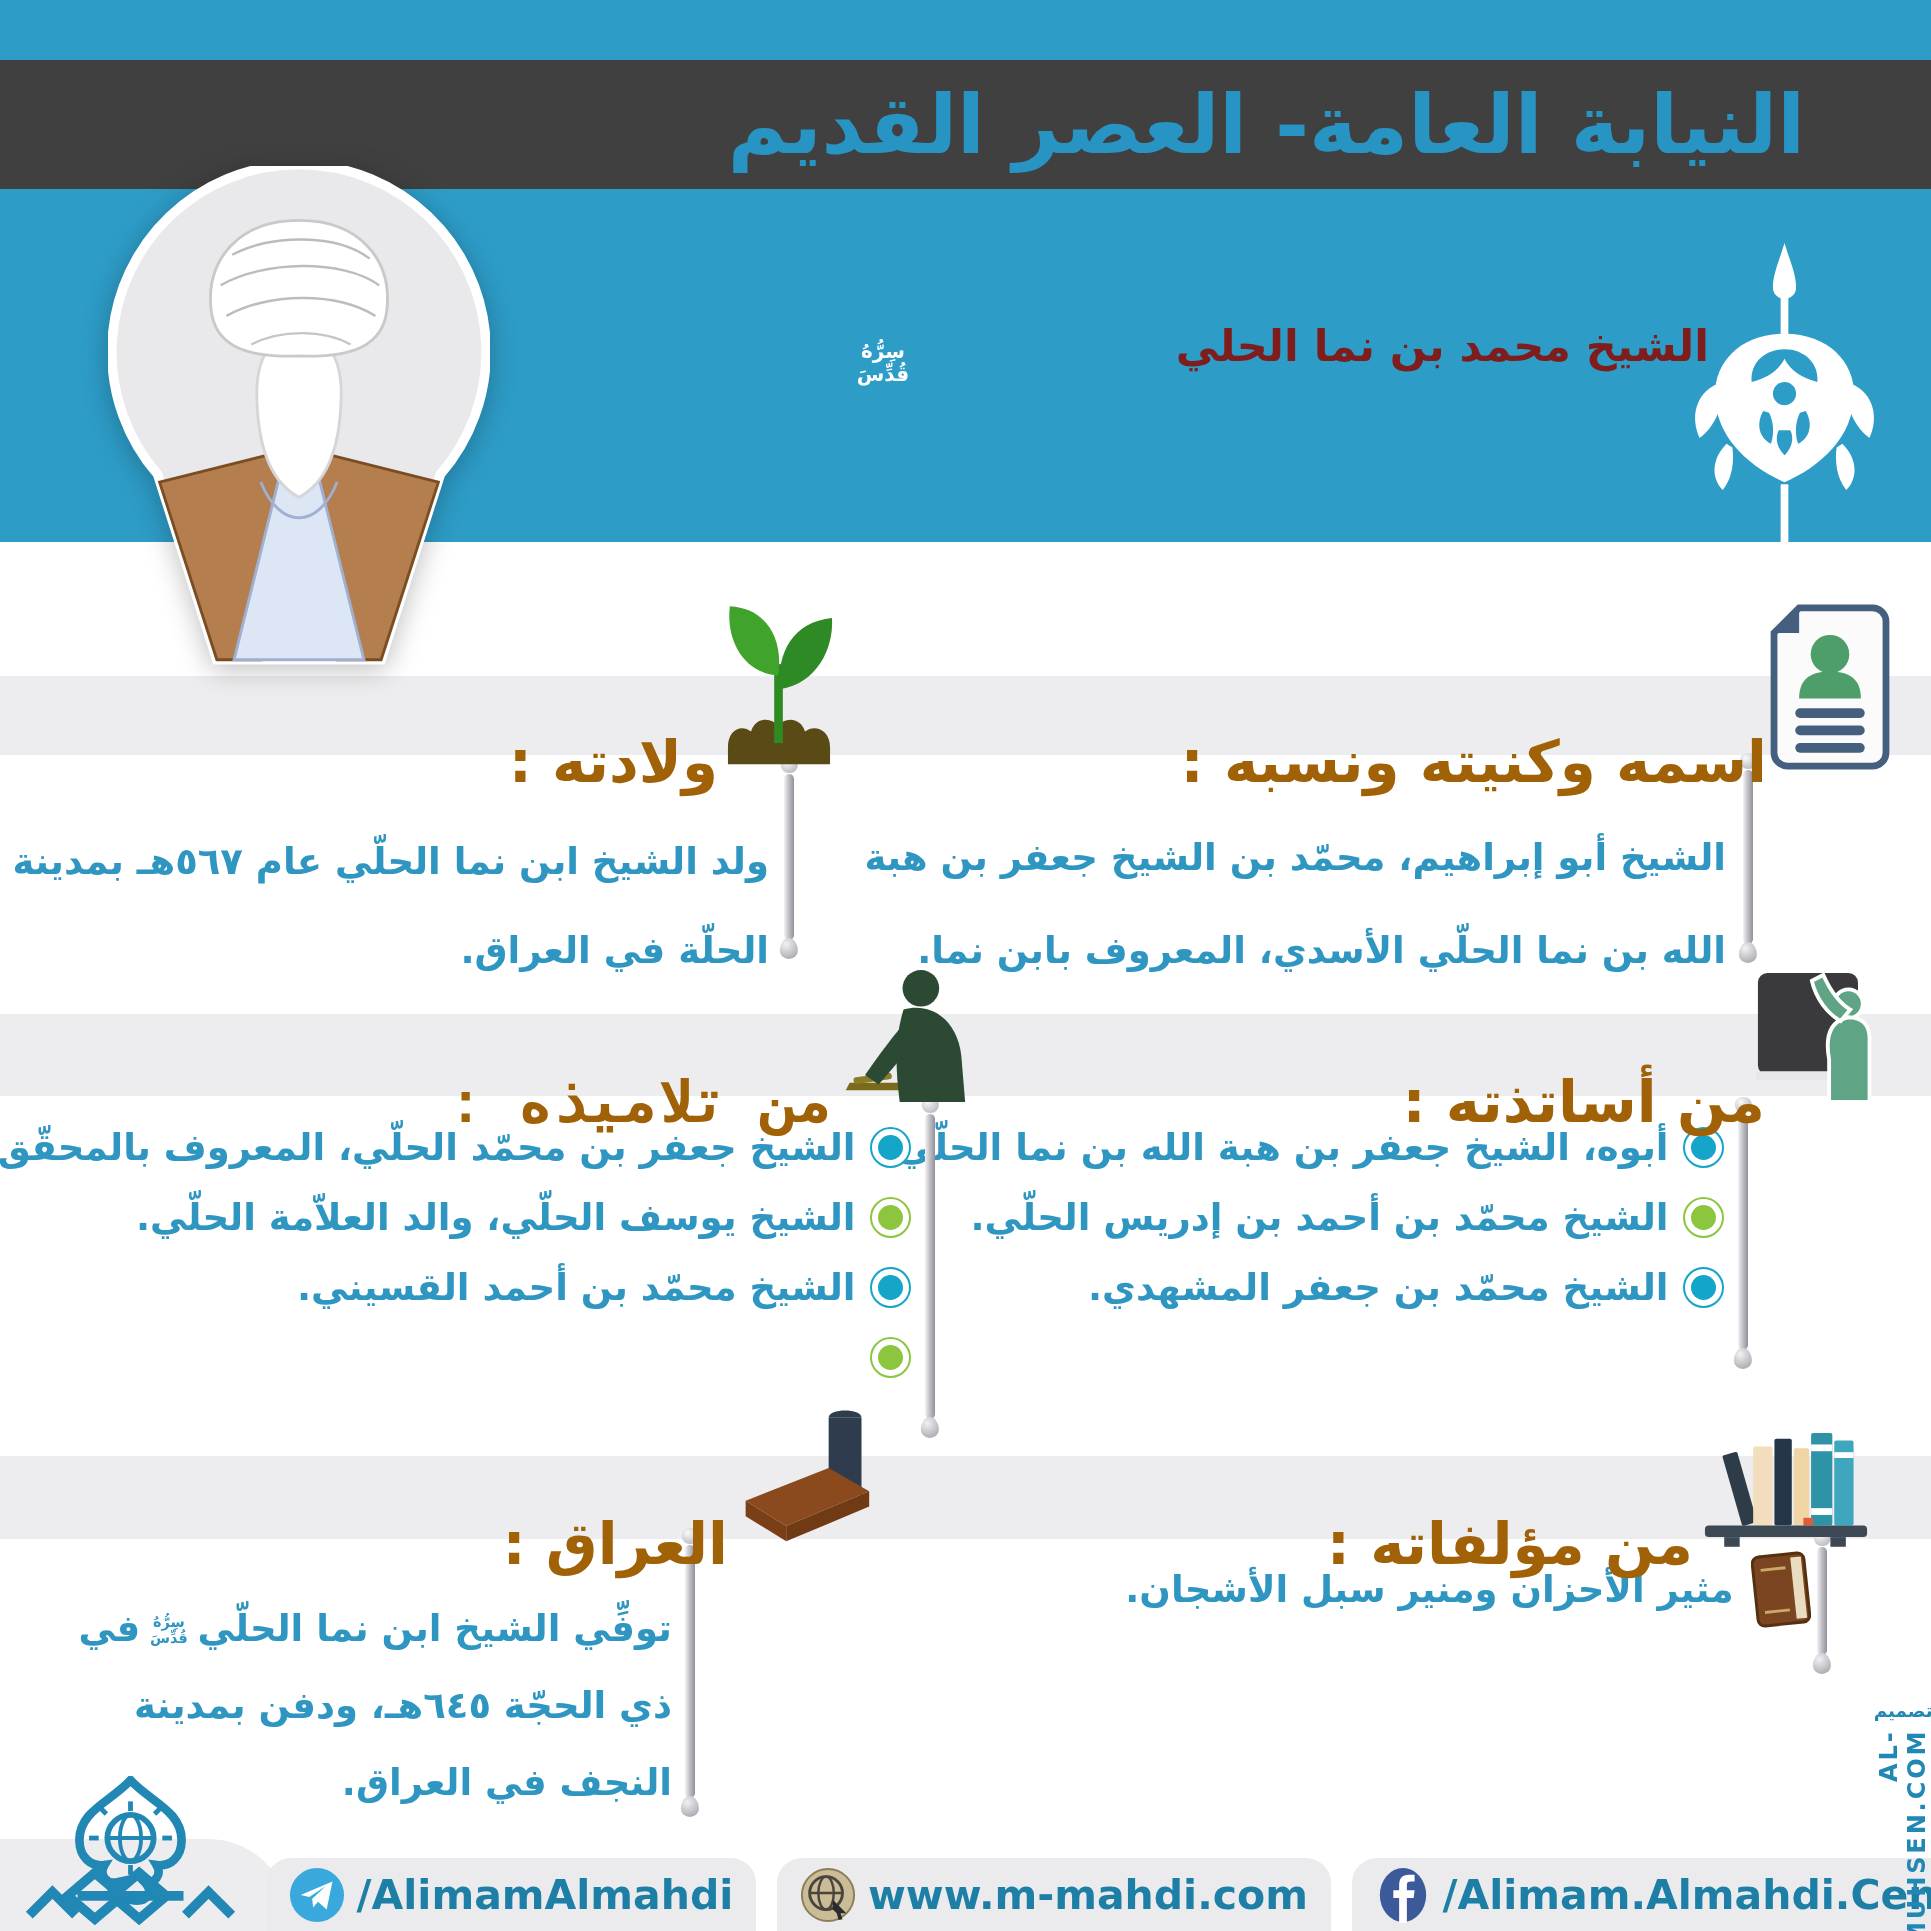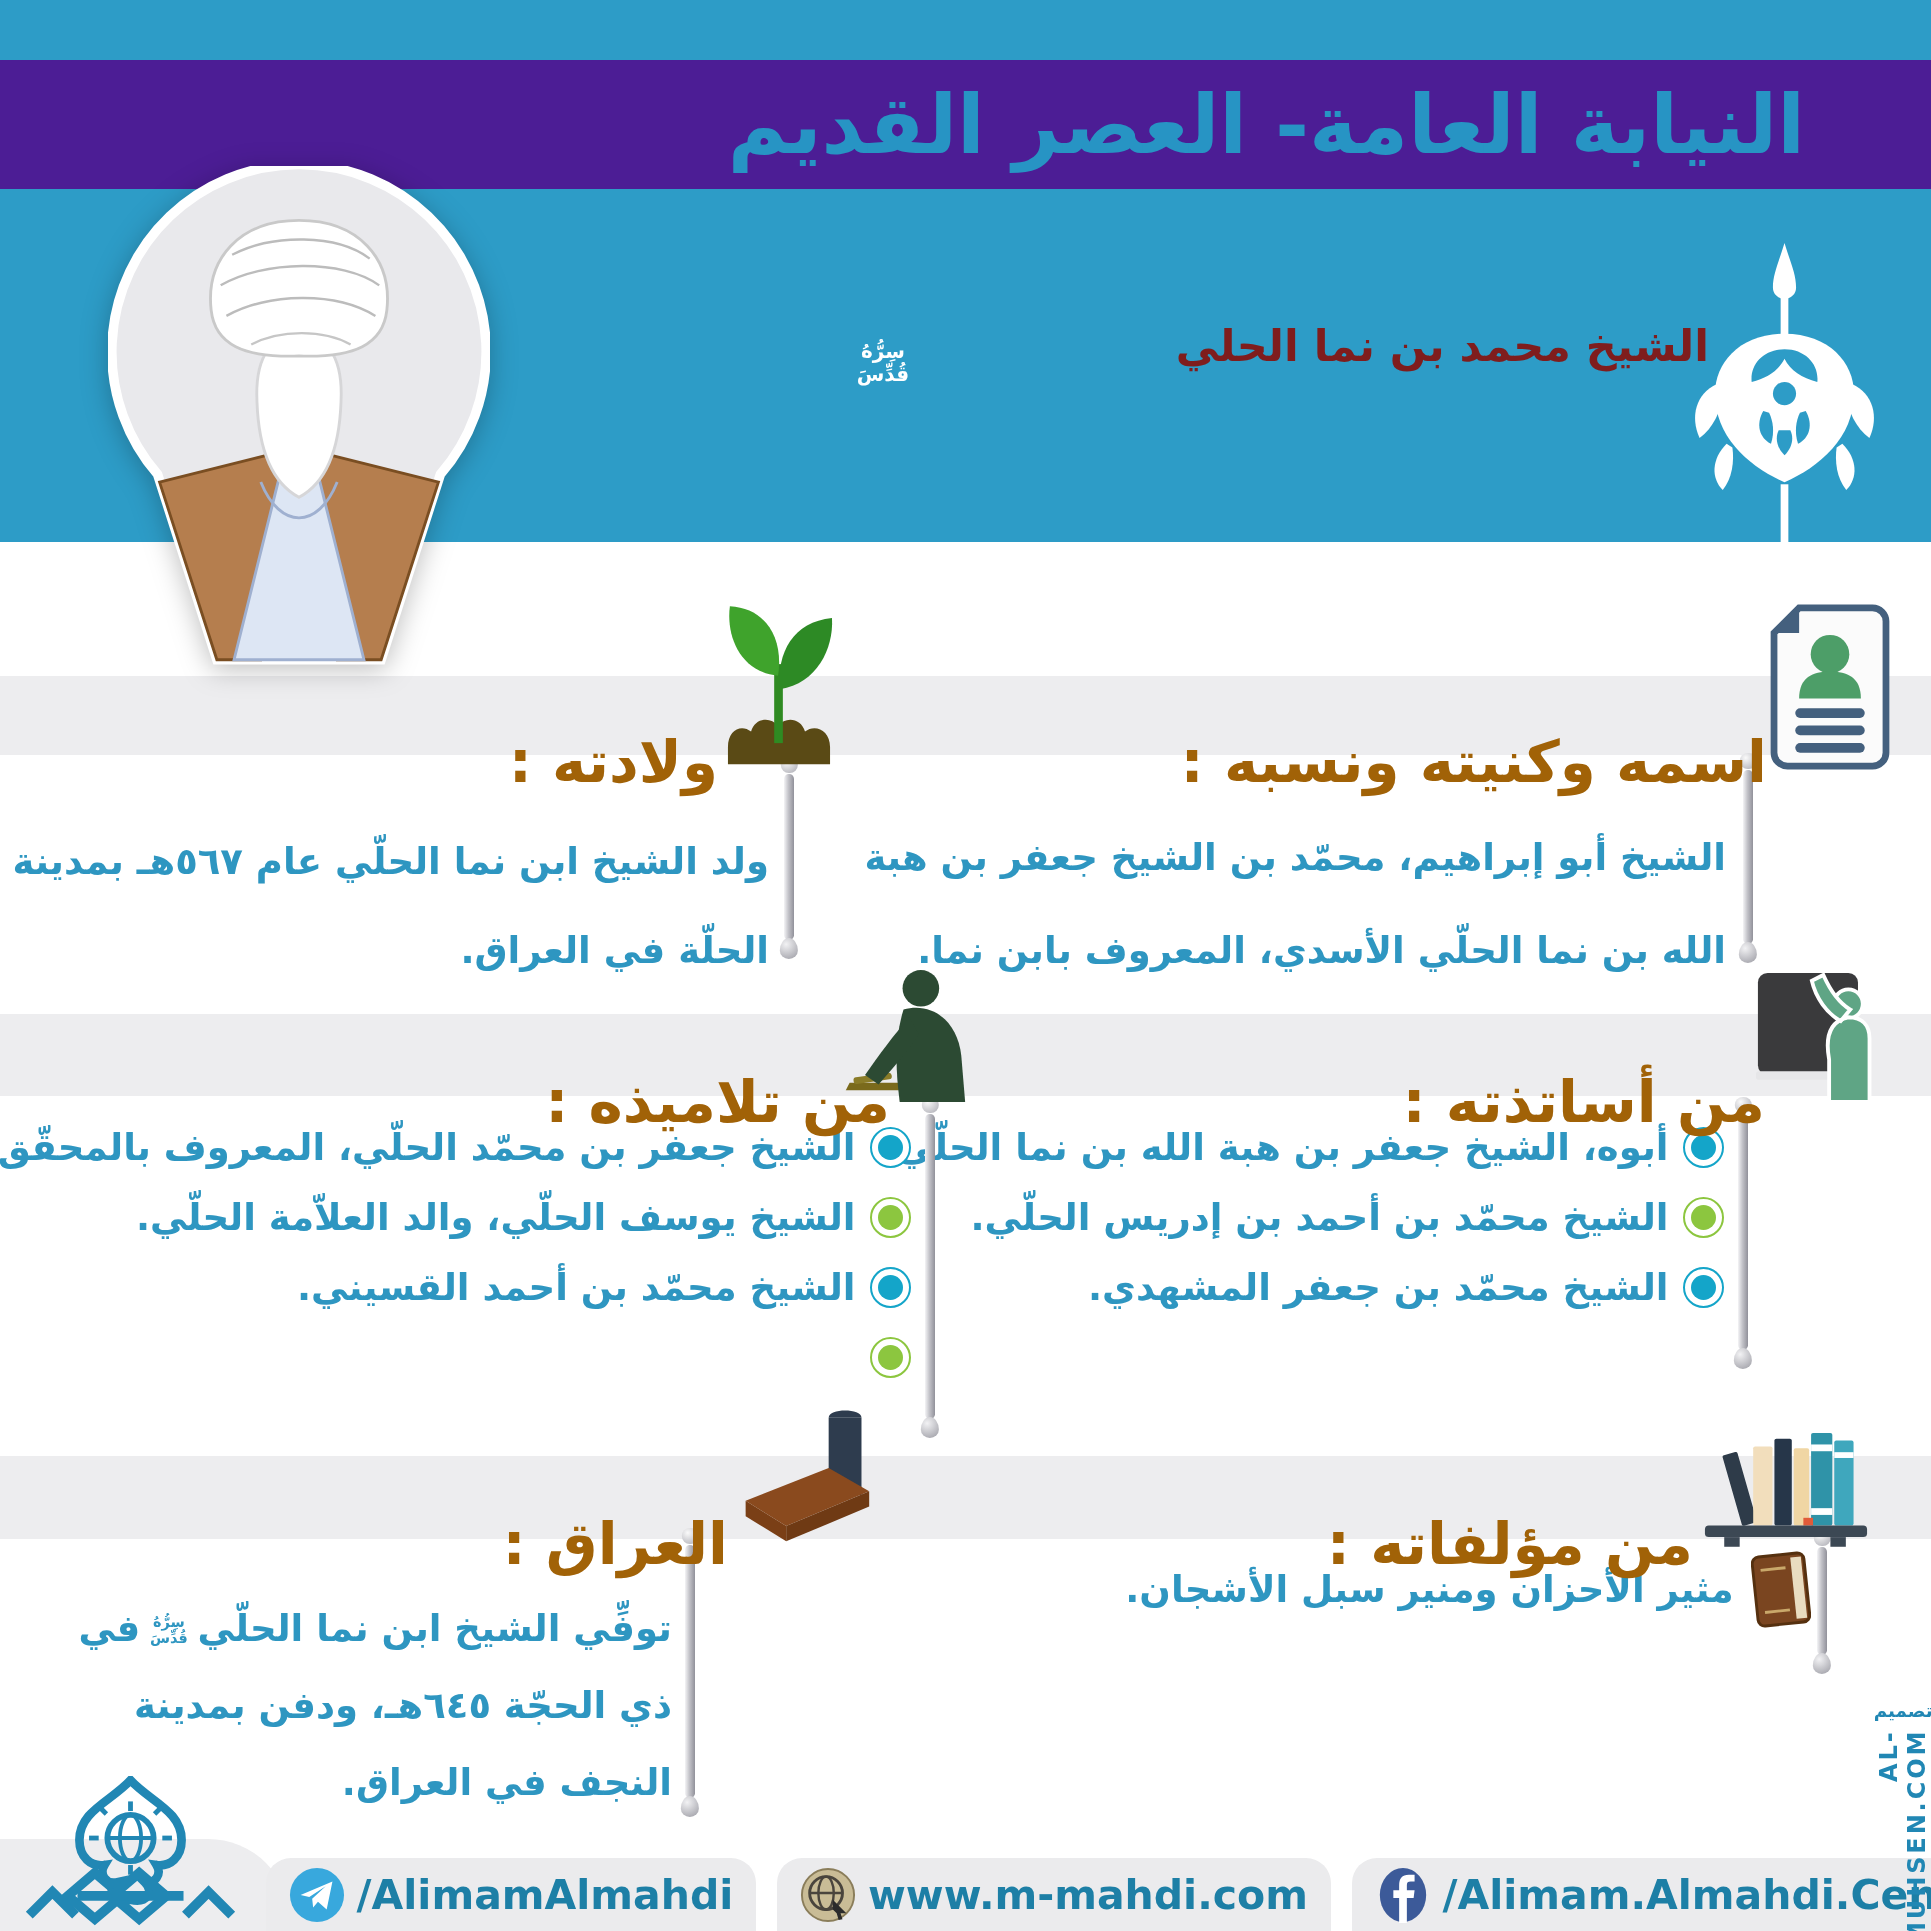--- a/index.html
+++ b/index.html
@@ -1,20 +1,20 @@
 <!DOCTYPE html>
 <html lang="ar" dir="rtl"><head>
 <meta charset="utf-8">
 <style>
   html,body{margin:0;padding:0;width:1931px;height:1931px;background:#fff;overflow:hidden;}
   body{font-family:"DejaVu Sans","Liberation Sans",sans-serif;position:relative;direction:rtl;}
   .abs{position:absolute;}
   
   .topbar{left:0;top:0;width:1931px;height:60px;background:#2d9cc7;}
-  .titleband{left:0;top:60px;width:1931px;height:129px;background:#4c1d95;display:flex;align-items:center;}
+  .titleband{left:0;top:60px;width:1931px;height:129px;background:#404040;display:flex;align-items:center;}
   .maintitle{font-size:81px;font-weight:bold;color:#2794c4;margin-right:126px;white-space:nowrap;}
   .hero{left:0;top:189px;width:1931px;height:353px;background:#2d9cc7;}
   .gband{left:0;width:1931px;background:#ededef;}
   .gb1{top:676px;height:79px;}
   .gb2{top:1014px;height:82px;}
   .gb3{top:1456px;height:83px;}
   
   .hero-name{right:222px;top:321px;font-size:43px;font-weight:bold;color:#7f1d1d;white-space:nowrap;z-index:3;}
   .hon{display:inline-flex;flex-direction:column;align-items:center;line-height:23px;font-size:20px;color:#fff;font-weight:bold;}
   .hero-hon{right:1022px;top:340px;z-index:3;}
@@ -149,21 +149,21 @@
 </svg>
 <h2 class="abs shead" style="right:166px;top:1020px;">من أساتذته :</h2>
 
 <svg class="abs icon" style="right:962px;top:967px;" width="129" height="135" viewBox="0 0 134 140">
   <path d="M10 120 L84 120 L88 128 L6 128 Z" fill="#7a6a1c"></path>
   <rect x="14" y="112" width="40" height="7" rx="3" fill="#8a7c28" transform="rotate(-8 34 116)"></rect>
   <circle cx="84" cy="22" r="19" fill="#2c4a33"></circle>
   <path d="M66 44 C96 36 122 56 126 92 L130 140 L62 140 C58 108 56 76 66 44 Z" fill="#2c4a33"></path>
   <path d="M72 52 C56 70 40 92 26 112 L40 122 C56 104 70 88 82 70 Z" fill="#2c4a33"></path>
 </svg>
-<h2 class="abs shead" style="right:1041px;top:1020px;">من تلاميذه :</h2>
+<h2 class="abs shead" style="right:1099px;top:1020px;font-family:Liberation Mono, monospace;">من تلاميذه :</h2>
 
 <div class="abs pin pin-teachers"></div>
 <div class="abs blist list-teachers">
   <div class="li">
     <span class="ring">
         <span class="dotc"></span>
       </span>
     <span class="btxt">أبوه، الشيخ جعفر بن هبة الله بن نما الحلّي.</span>
   </div>
   <div class="li">

